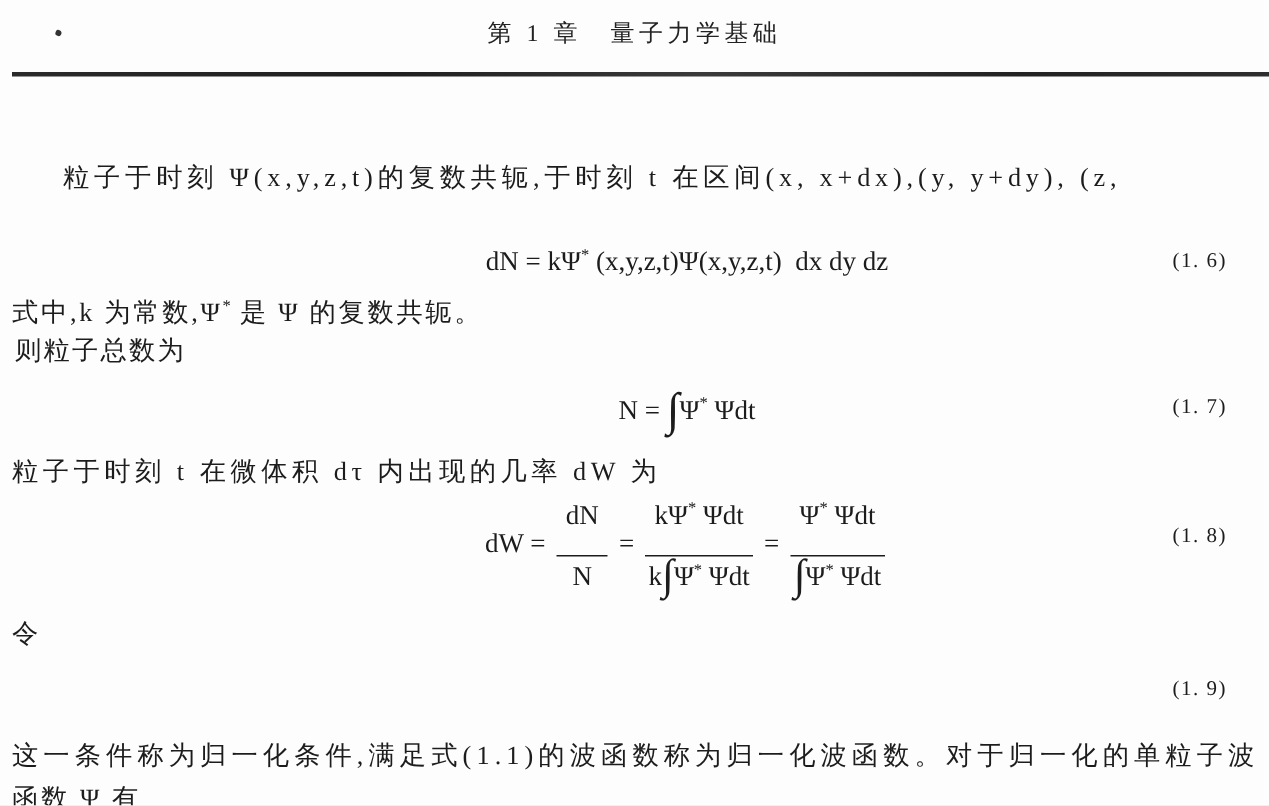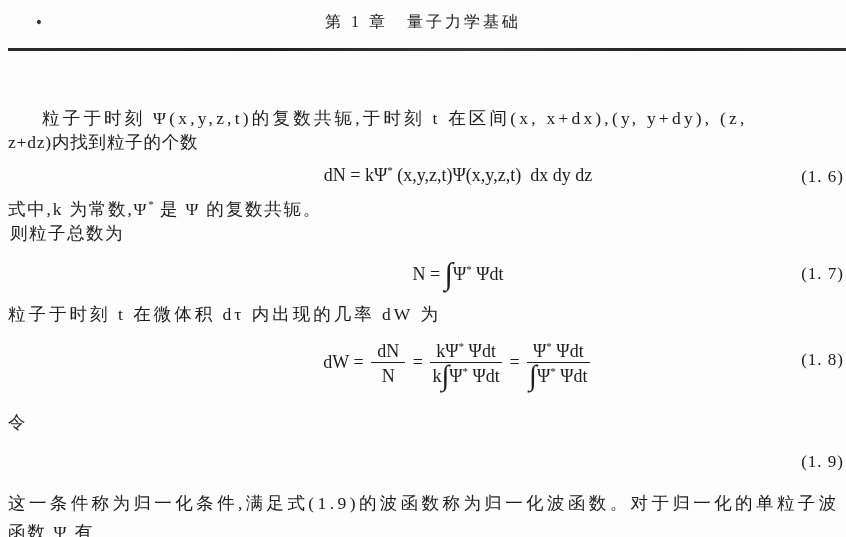--- a/index.html
+++ b/index.html
@@ -20,52 +20,51 @@
   .rule {
     position:absolute; top:48px; left:8px; width:838px; height:3px;
     background:linear-gradient(90deg,#2a2a2a 0%,#1f1f1f 30%,#3a3a3a 55%,#222 80%,#2e2e2e 100%);
   }
   .line {
     position:absolute; font-size:17.5px; line-height:24px; white-space:nowrap;
   }
   .line span { white-space:pre; }
   .eq { font-size:18px; text-align:center; left:100px; width:716px; }
   .eq-num {
-    position:absolute; right:2px; font-size:17px; letter-spacing:1px;
+    position:absolute; right:28px; font-size:14px; letter-spacing:1px;
     white-space:pre;
     margin-left:24px;
   }
   .tk-c, .tk-r { font-style:normal; }
   .tk-i { }
   .tk-P { font-style:normal; }
   .tk-s { font-size:11px; vertical-align:7px; letter-spacing:0; }
   .tk-I { font-style:normal; font-size:1.72em; line-height:0; vertical-align:-0.14em; }
   .frac {
     display:inline-block; vertical-align:middle; text-align:center;
     margin:0 3px; line-height:1.25;
   }
-  .frac .num { display:block; padding:0 6px 0; border-bottom:1.6px solid #1c1c1c; }
+  .frac .num { display:block; padding:0 6px 16px; border-bottom:1.6px solid #1c1c1c; }
   .frac .den { display:block; padding-top:2px; }
   .frac .den .tk-I, .frac .num .tk-I { font-size:1.6em; vertical-align:-0.1em; }
 </style>
 </head>
 <body>
 
 <div class="page">
 
   <div class="stray"></div>
 
   <div class="chapter-header">第 1 章　量子力学基础</div>
 
   <div class="rule"></div>
 
 
   <div class="line" style="top:106px; left:42px; letter-spacing:3.2px"><span class="tk-c">粒子于时刻 </span><span class="tk-P">Ψ</span><span class="tk-i">(x,y,z,t)</span><span class="tk-c">的复数共轭,于时刻 </span><span class="tk-i">t</span><span class="tk-c"> 在区间</span><span class="tk-i">(x, x+dx),(y, y+dy), (z,</span></div>
 
-  <div class="line" style="top:130px; left:8px; letter-spacing:0.8px"><span class="tk-i">z+dz)</span><span class="tk-c">内找到粒子的个数</span></div>
 
   <div class="line eq" style="top:158px"><span class="tk-r">d</span><span class="tk-i">N</span><span class="tk-r"> = </span><span class="tk-i">k</span><span class="tk-P">Ψ</span><span class="tk-s">*</span><span class="tk-r"> </span><span class="tk-i">(x,y,z,t)</span><span class="tk-P">Ψ</span><span class="tk-i">(x,y,z,t)</span><span class="tk-r">  d</span><span class="tk-i">x</span><span class="tk-r"> d</span><span class="tk-i">y</span><span class="tk-r"> d</span><span class="tk-i">z</span></div>
   <div class="eq-num" style="top:167px">(1. 6)</div>
 
   <div class="line" style="top:192px; left:8px; letter-spacing:1.8px"><span class="tk-c">式中,</span><span class="tk-i">k</span><span class="tk-c"> 为常数,</span><span class="tk-P">Ψ</span><span class="tk-s">*</span><span class="tk-c"> 是 </span><span class="tk-P">Ψ</span><span class="tk-c"> 的复数共轭。</span></div>
 
   <div class="line" style="top:221px; left:10px; letter-spacing:1.5px"><span class="tk-c">则粒子总数为</span></div>
 
   <div class="line eq" style="top:246px; line-height:46px"><span class="tk-i">N</span><span class="tk-r"> = </span><span class="tk-I">∫</span><span class="tk-P">Ψ</span><span class="tk-s">*</span><span class="tk-r"> </span><span class="tk-P">Ψ</span><span class="tk-r">d</span><span class="tk-i">t</span></div>
   <div class="eq-num" style="top:264px">(1. 7)</div>
@@ -74,17 +73,17 @@
 
   <div class="line eq" style="top:322px; line-height:80px">
     <span><span class="tk-r">d</span><span class="tk-i">W</span><span class="tk-r"> = </span></span><span class="frac"><span class="num"><span class="tk-r">d</span><span class="tk-i">N</span></span><span class="den"><span class="tk-i">N</span></span></span><span><span class="tk-r"> = </span></span><span class="frac"><span class="num"><span class="tk-i">k</span><span class="tk-P">Ψ</span><span class="tk-s">*</span><span class="tk-r"> </span><span class="tk-P">Ψ</span><span class="tk-r">d</span><span class="tk-i">t</span></span><span class="den"><span class="tk-i">k</span><span class="tk-I">∫</span><span class="tk-P">Ψ</span><span class="tk-s">*</span><span class="tk-r"> </span><span class="tk-P">Ψ</span><span class="tk-r">d</span><span class="tk-i">t</span></span></span><span><span class="tk-r"> = </span></span><span class="frac"><span class="num"><span class="tk-P">Ψ</span><span class="tk-s">*</span><span class="tk-r"> </span><span class="tk-P">Ψ</span><span class="tk-r">d</span><span class="tk-i">t</span></span><span class="den"><span class="tk-I">∫</span><span class="tk-P">Ψ</span><span class="tk-s">*</span><span class="tk-r"> </span><span class="tk-P">Ψ</span><span class="tk-r">d</span><span class="tk-i">t</span></span></span>
   </div>
   <div class="eq-num" style="top:350px">(1. 8)</div>
 
   <div class="line" style="top:410px; left:8px"><span class="tk-c">令</span></div>
 
   <div class="eq-num" style="top:452px">(1. 9)</div>
 
-  <div class="line" style="top:491px; left:8px; letter-spacing:3.4px"><span class="tk-c">这一条件称为归一化条件,满足式(1.9)的波函数称为归一化波函数。对于归一化的单粒子波</span></div>
+  <div class="line" style="top:491px; left:8px; letter-spacing:3.4px"><span class="tk-c">这一条件称为归一化条件,满足式(1.1)的波函数称为归一化波函数。对于归一化的单粒子波</span></div>
 
   <div class="line" style="top:520px; left:8px; letter-spacing:2px"><span class="tk-c">函数 </span><span class="tk-P">Ψ</span><span class="tk-c"> 有</span></div>
 
 </div>
 
 </body></html>

